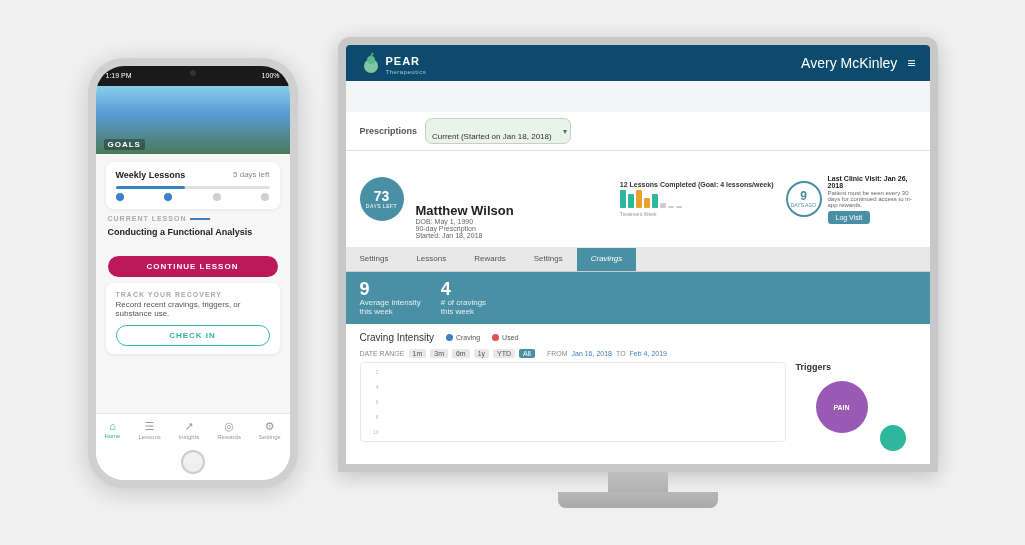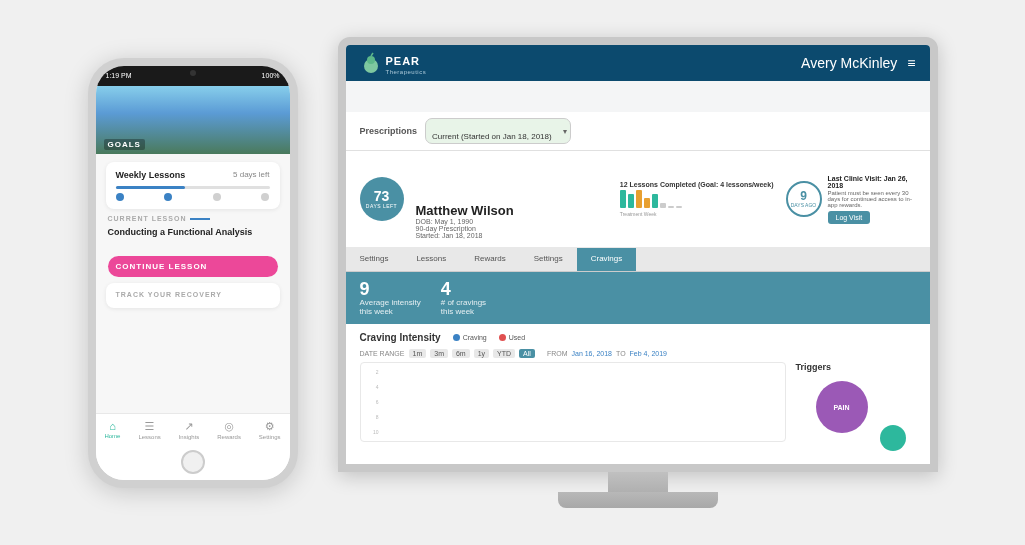--- a/index.html
+++ b/index.html
@@ -134,31 +134,31 @@
       margin-left: 4px;
       vertical-align: middle;
     }
     .current-lesson-title {
       font-size: 9px;
       font-weight: 600;
       color: #222;
       margin-bottom: 18px;
     }
     .continue-btn {
-      background: #ec4899;
+      background: #be185d;
       color: #fff;
       border: none;
       border-radius: 20px;
       padding: 6px 8px;
       width: 100%;
       font-size: 8px;
       font-weight: 700;
       letter-spacing: 1px;
       cursor: pointer;
-      text-align: left;
+      text-align: center;
     }
     .track-section {
       background: #fff;
       border-radius: 8px;
       padding: 8px 10px;
       box-shadow: 0 1px 4px rgba(0,0,0,0.08);
     }
     .track-label {
       font-size: 7px;
       font-weight: 700;
@@ -398,20 +398,21 @@
       padding: 6px 14px;
       font-size: 8px;
       color: #555;
       cursor: pointer;
       border-bottom: 2px solid transparent;
     }
     .tab.active {
       background: #4a90a4;
       color: #fff;
       border-bottom-color: #4a90a4;
+      font-style: italic;
     }
 
     
     .stats-row {
       background: #4a90a4;
       display: flex;
       gap: 20px;
       padding: 8px 14px;
     }
     .stat-item { color: #fff; }
@@ -422,21 +423,21 @@
     .chart-section {
       background: #fff;
       padding: 8px 14px;
     }
     .chart-header {
       display: flex;
       align-items: center;
       gap: 12px;
       margin-bottom: 6px;
     }
-    .chart-title { font-size: 10px; font-weight: 700; color: #333; }
+    .chart-title { font-size: 10px; font-weight: 400; color: #333; }
     .legend-item {
       display: flex;
       align-items: center;
       gap: 3px;
       font-size: 7px;
       color: #555;
     }
     .legend-dot {
       width: 7px; height: 7px;
       border-radius: 50%;
@@ -588,20 +589,22 @@
         <div style="display:flex;align-items:center;margin-bottom:3px;">
           <span class="current-label">CURRENT LESSON</span>
           <span class="current-underline"></span>
         </div>
         <div class="current-lesson-title">Conducting a Functional Analysis</div>
         <button class="continue-btn">CONTINUE LESSON</button>
       </div>
 
       <div class="track-section">
         <div class="track-label">TRACK YOUR RECOVERY</div>
+        <div class="track-desc">Record recent cravings, triggers, or substance use.</div>
+        <button class="check-in-btn">CHECK IN</button>
       </div>
     </div>
 
     <div class="phone-nav">
       <div class="nav-item active">
         <span class="nav-icon">⌂</span>
         <span>Home</span>
       </div>
       <div class="nav-item">
         <span class="nav-icon">☰</span>

